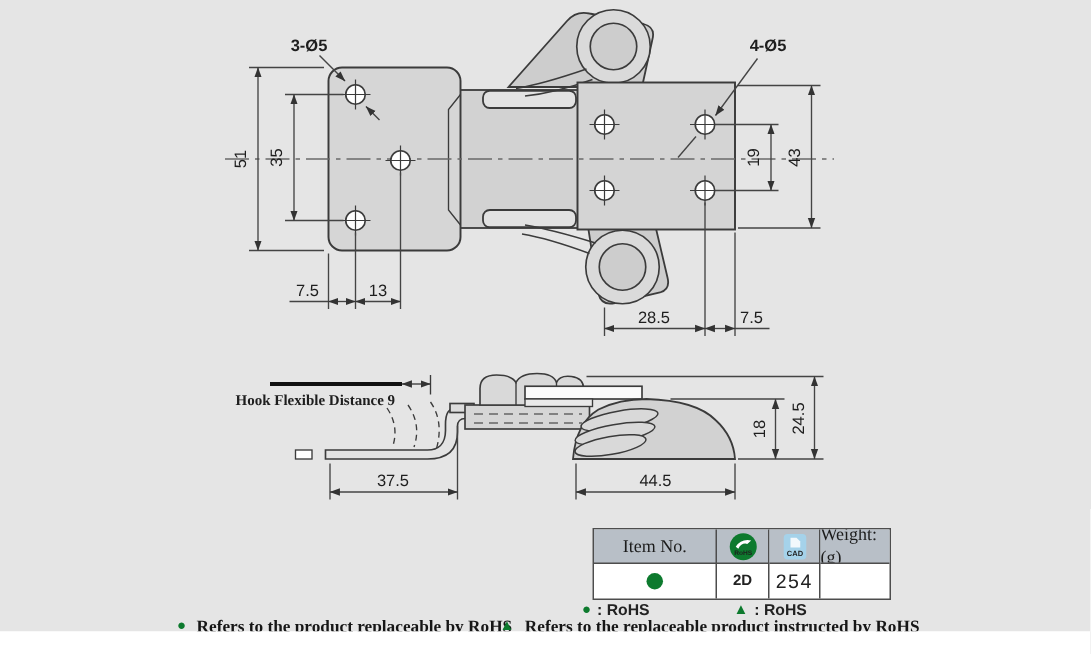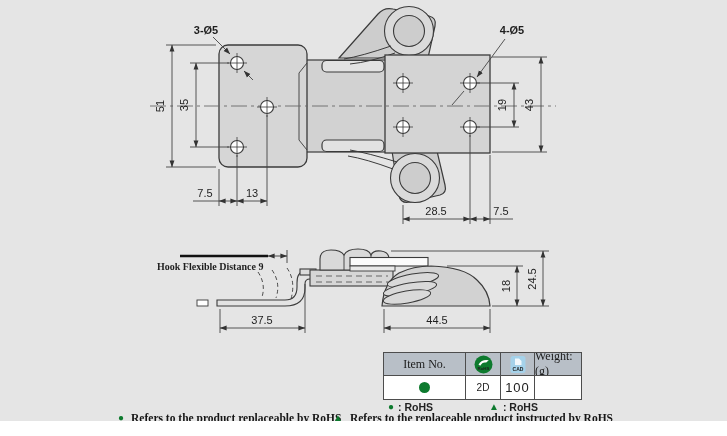--- a/index.html
+++ b/index.html
@@ -4,30 +4,30 @@
 <style>
   html,body{margin:0;padding:0;background:#fff;}
   #page{position:relative;width:727px;height:421px;background:#e5e5e5;overflow:hidden;
         font-family:"Liberation Sans",sans-serif;}
   svg text{font-family:"Liberation Sans",sans-serif;fill:#1e1e1e;}
   svg .dim{font-size:11px;}
   svg .lbl{font-size:11px;font-weight:600;}
   svg .serif-lbl{font-family:"Liberation Serif",serif;font-weight:bold;font-size:10px;}
 
   
-  .tbl{position:absolute;left:383px;top:352px;display:grid;
+  .tbl{position:absolute;left:395px;top:352px;display:grid;
        grid-template-columns:82px 35px 34px 46px;grid-auto-rows:23px;
        border:1.5px solid #4d4d4d;background:#fff;}
   .tbl>div{border-right:1px solid #4d4d4d;border-bottom:1px solid #4d4d4d;
        display:flex;align-items:center;justify-content:center;overflow:hidden;}
   .tbl>div:nth-child(4n){border-right:none;}
   .tbl>div:nth-child(n+5){border-bottom:none;}
   .hdr{background:#b8bfc7;font-family:"Liberation Serif",serif;font-size:12px;color:#1c1c1c;}
   .cell-item{background:#c8e7f8;font-size:13px;color:#111;}
-  .cell-cad{font-size:10px;font-weight:normal;color:#222;}
+  .cell-cad{font-size:10px;font-weight:bold;color:#222;}
   .cell-weight{font-size:13px;color:#222;letter-spacing:1px;}
   .green-dot{width:11px;height:11px;border-radius:50%;background:#0d7a2e;display:inline-block;}
 
   
   .legend-item{position:absolute;top:401px;display:flex;align-items:center;gap:4px;
        font-weight:bold;font-size:10.5px;color:#222;}
   .legend-item .sym{color:#0d7a2e;font-size:10px;line-height:1;}
   .footnote{position:absolute;top:412px;display:flex;align-items:center;gap:7px;
        font-family:"Liberation Serif",serif;font-weight:bold;font-size:11.5px;color:#161616;}
   .footnote .sym{color:#0d7a2e;font-size:10px;line-height:1;}
@@ -210,21 +210,21 @@
         <path d="M5,3.5 h4 l2.5,2.5 v4 h-6.5 Z" fill="#ffffff" opacity="0.85"></path>
         <text x="8" y="15.5" text-anchor="middle" font-size="5" font-weight="bold" fill="#ffffff">CAD</text>
       </svg>
     </div>
     <div class="hdr">Weight:(g)</div>
 
     <div>
       <span class="green-dot"></span>
     </div>
     <div class="cell-cad">2D</div>
-    <div class="cell-weight">100</div>
+    <div class="cell-weight">254</div>
   </div>
 
   <div class="legend-item" style="left:388px;">
     <span class="sym">●</span>
     <span>: RoHS</span>
   </div>
   <div class="legend-item" style="left:489px;">
     <span class="sym">▲</span>
     <span>: RoHS</span>
   </div>

